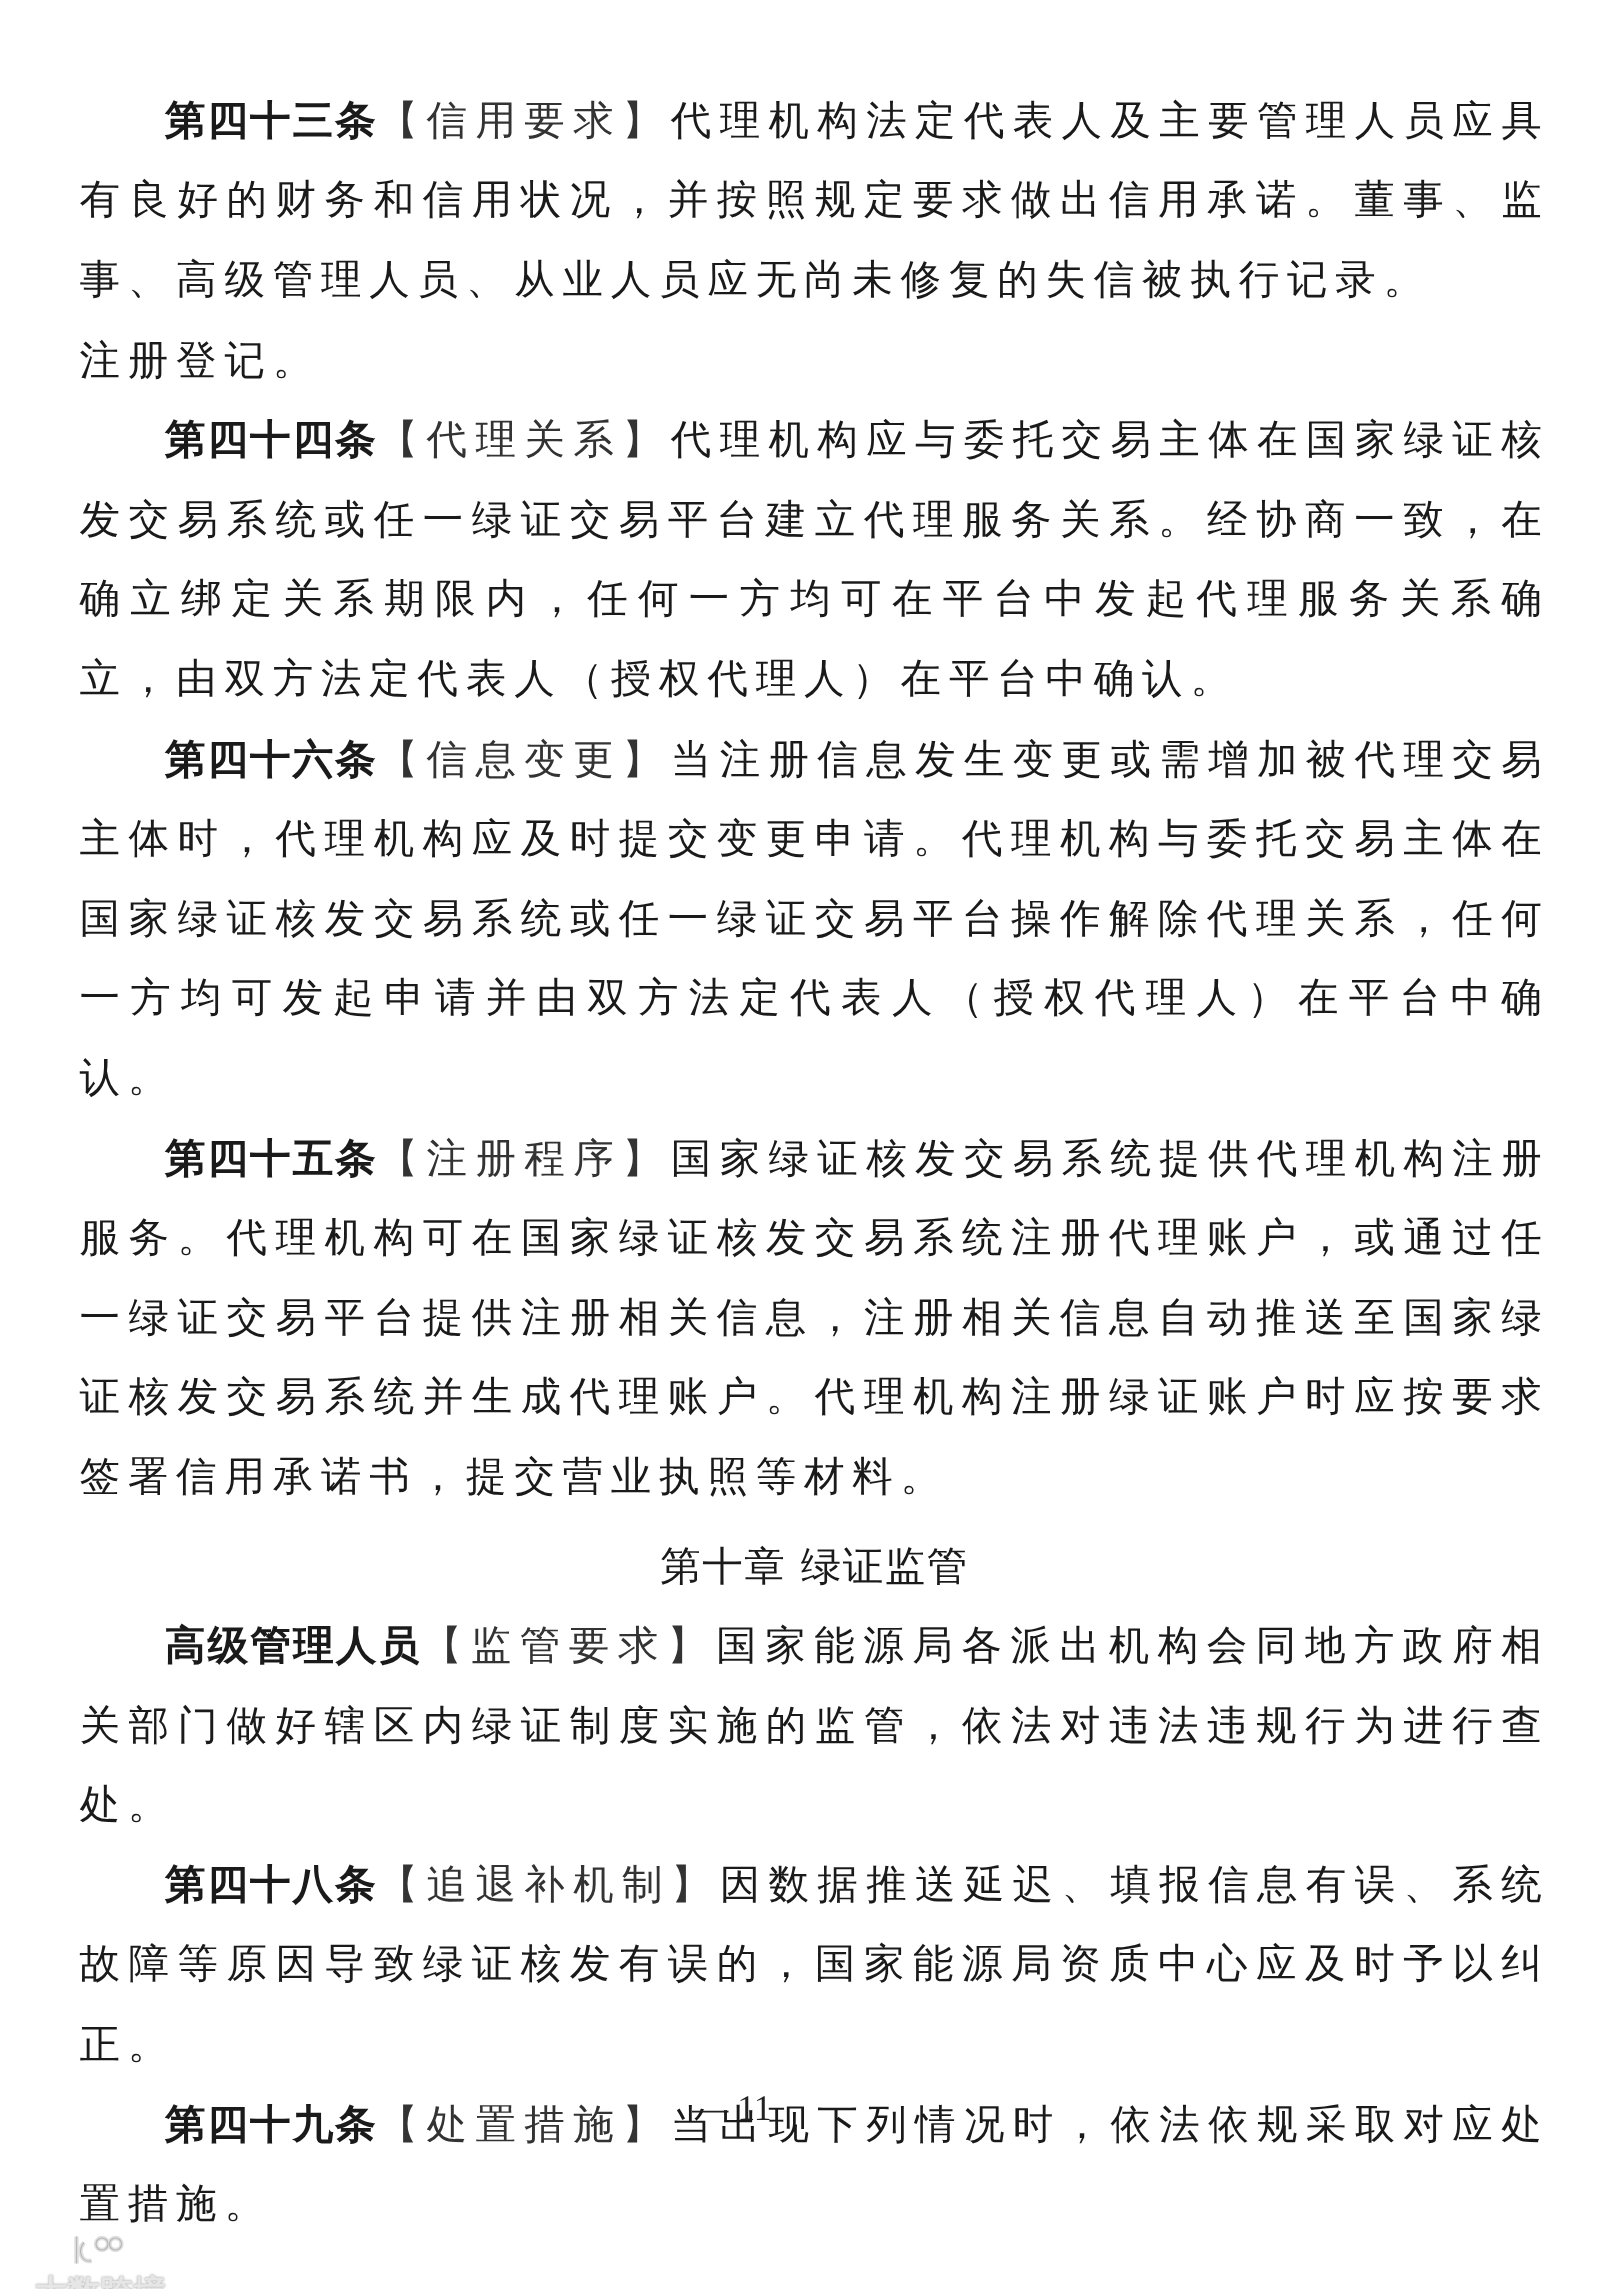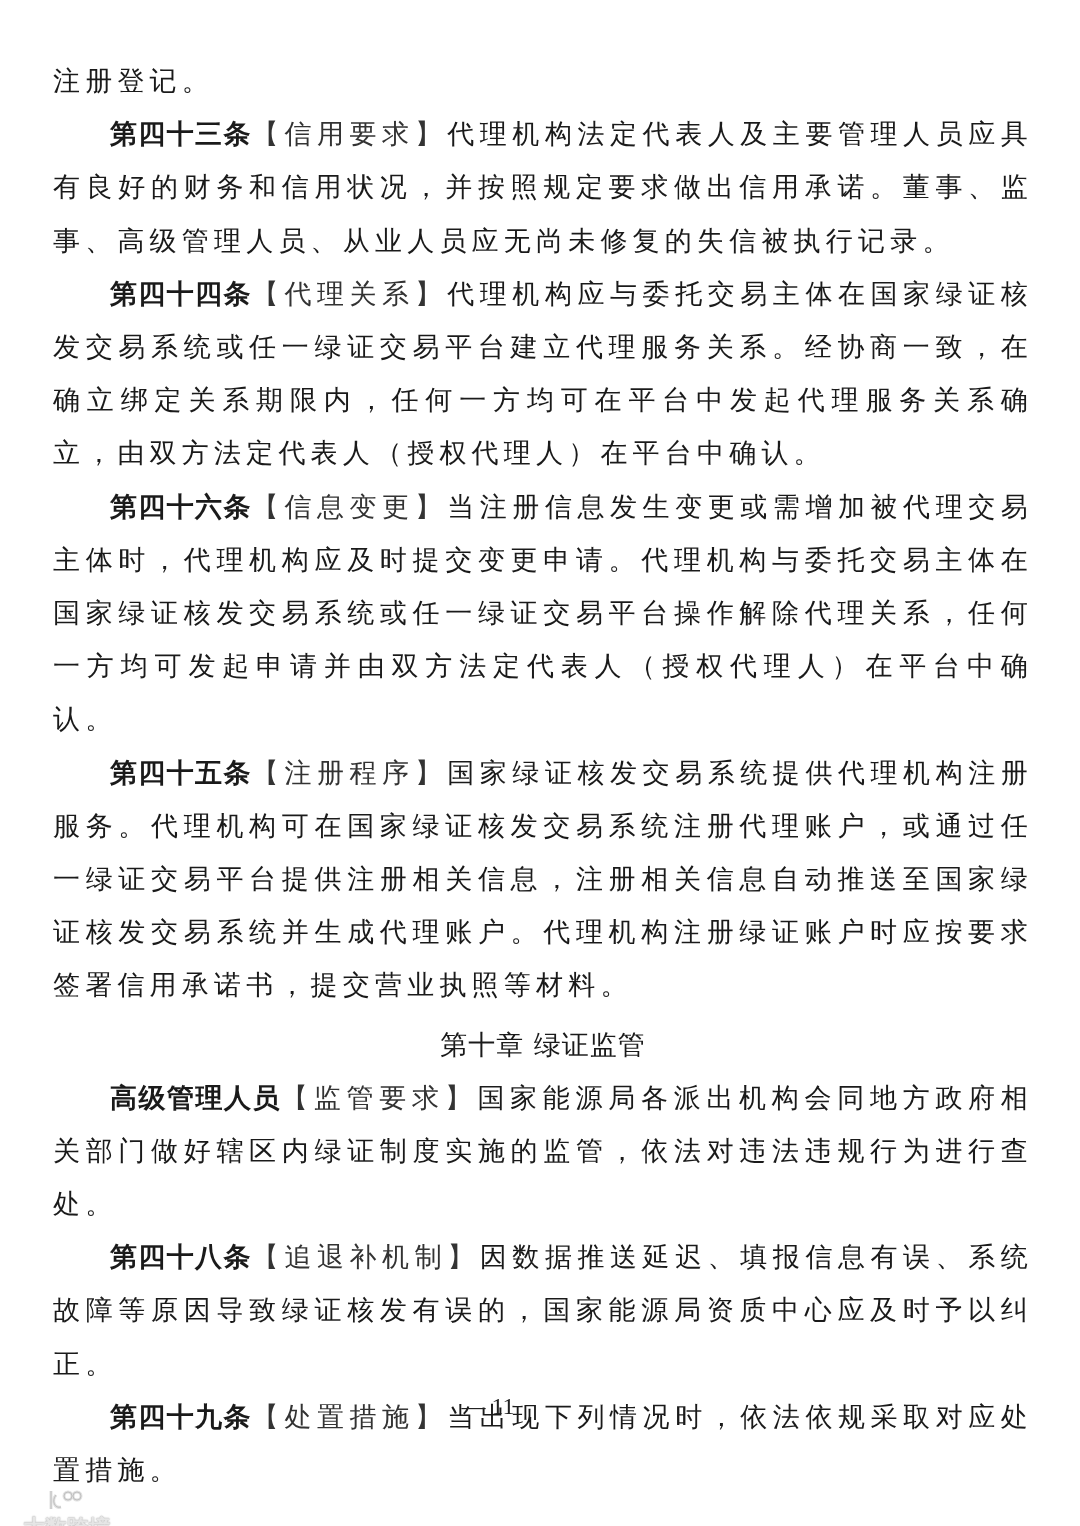--- a/index.html
+++ b/index.html
@@ -33,25 +33,25 @@
     font-family: "DejaVu Sans", sans-serif;
     text-shadow: 0 0 2px #bdbdbd, 0 0 1px #aaa;
     flex-direction: column;
   }
   .wm-logo { width: 36px; height: 26px; margin-right: 4px; }
 </style>
 </head>
 <body>
 
 <div class="page">
-  <p class="para">注册登记。</p>
-
   <p class="para indent">
     <span class="art-num">第四十三条</span><span class="art-title">【信用要求】</span><span>代理机构法定代表人及主要管理人员应具有良好的财务和信用状况，并按照规定要求做出信用承诺。董事、监事、高级管理人员、从业人员应无尚未修复的失信被执行记录。</span>
   </p>
+
+  <p class="para">注册登记。</p>
 
   <p class="para indent">
     <span class="art-num">第四十四条</span><span class="art-title">【代理关系】</span><span>代理机构应与委托交易主体在国家绿证核发交易系统或任一绿证交易平台建立代理服务关系。经协商一致，在确立绑定关系期限内，任何一方均可在平台中发起代理服务关系确立，由双方法定代表人（授权代理人）在平台中确认。</span>
   </p>
 
   <p class="para indent">
     <span class="art-num">第四十六条</span><span class="art-title">【信息变更】</span><span>当注册信息发生变更或需增加被代理交易主体时，代理机构应及时提交变更申请。代理机构与委托交易主体在国家绿证核发交易系统或任一绿证交易平台操作解除代理关系，任何一方均可发起申请并由双方法定代表人（授权代理人）在平台中确认。</span>
   </p>
 
   <p class="para indent">

